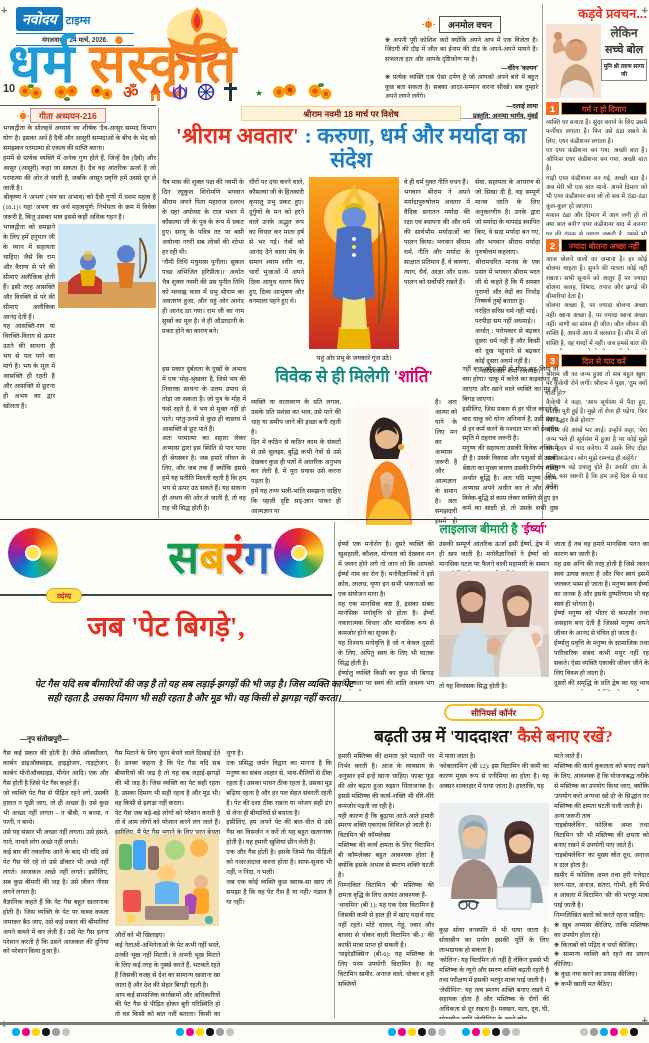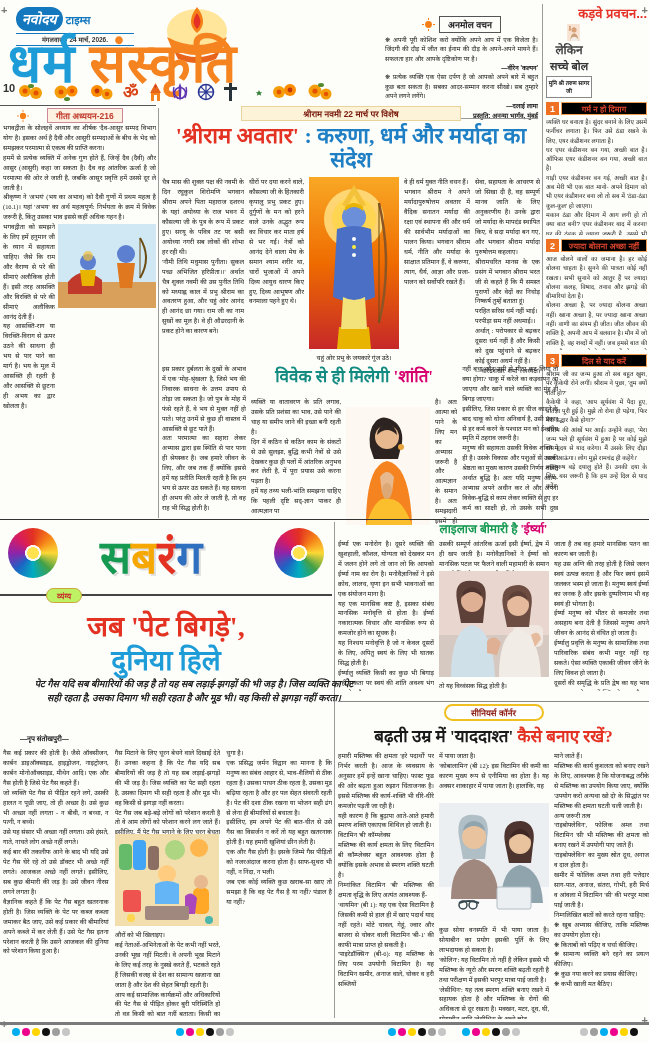--- a/index.html
+++ b/index.html
@@ -6,21 +6,21 @@
   body { background:#888; font-family:"Liberation Sans", sans-serif; }
   .page { position:relative; width:649px; height:1043px; background:#fdfdfa; margin:0 auto; overflow:hidden; color:#1a1a1a; }
   .abs { position:absolute; }
   .crop { position:absolute; color:#777; font-size:11px; font-weight:bold; }
   .rule-v { position:absolute; width:1px; background:#9a9a9a; }
   .rule-h { position:absolute; height:1px; background:#555; }
 
   
   .logo-box { position:absolute; left:16px; top:7px; width:118px; }
   .logo-row { display:flex; align-items:center; gap:3px; }
-  .logo-main { background:#1478be; color:#fff; font-weight:bold; font-size:14px; padding:2px 6px 3px; border-radius:12px; font-style:italic; }
+  .logo-main { background:#1478be; color:#fff; font-weight:bold; font-size:14px; padding:2px 6px 3px; border-radius:3px; font-style:italic; }
   .logo-sub { color:#1478be; font-weight:bold; font-size:11px; }
   .dateline { margin-top:2px; border-top:1px solid #1478be; border-bottom:1px solid #1478be; font-size:6.5px; font-weight:bold; color:#333; text-align:center; padding:1px 0; }
   .masthead { position:absolute; left:8px; top:36px; width:420px; font-weight:bold; font-size:54px; line-height:1.05; letter-spacing:1px; white-space:nowrap; font-family:"Liberation Serif", serif; }
   .mh-blue { color:#1d9cd8; }
   .mh-orange { color:#f5831f; margin-left:14px; }
   .pagenum { position:absolute; left:3px; top:82px; font-size:11px; font-weight:bold; color:#333; }
   .symbols { position:absolute; left:18px; top:80px; width:380px; height:24px; display:flex; align-items:center; gap:9px; }
   .sym { font-size:15px; line-height:1; }
   .om { color:#d84315; font-weight:bold; font-size:17px; }
 
@@ -28,36 +28,36 @@
   .anmol { position:absolute; left:385px; top:16px; width:153px; height:101px; }
   .anmol-title-row { display:flex; justify-content:center; align-items:center; gap:4px; margin-bottom:2px; }
   .anmol-title { border:1px solid #555; padding:1px 8px; font-size:9px; font-weight:bold; color:#222; }
   .anmol p { font-size:6.3px; line-height:1.5; text-align:justify; }
   .anmol .attr { text-align:right; font-size:6.3px; font-weight:bold; }
   .anmol .foot { text-align:right; font-size:6.5px; font-weight:bold; margin-top:1px; }
 
   
   .kadve { position:absolute; left:546px; top:4px; width:101px; height:516px; }
   .kadve-title { color:#e53125; font-weight:bold; font-size:13px; text-align:right; }
-  .kadve-photo-row { display:flex; margin-top:2px; height:74px;flex-direction:column; }
+  .kadve-photo-row { display:flex; margin-top:2px; height:74px; }
   .kadve-right { width:46px; text-align:center; }
   .lekin { font-size:12px; color:#444; font-weight:bold; }
   .sachche { font-size:11px; color:#333; font-weight:bold; }
   .muni-box { border:1px solid #888; font-size:5.8px; font-weight:bold; margin-top:3px; padding:2px 1px; background:#fff; }
   .ksec-head { display:flex; align-items:stretch; gap:2px; margin:4px 0 2px; }
   .ksec-num { background:#f07022; color:#fff; font-weight:bold; font-size:9px; width:13px; display:flex; align-items:center; justify-content:center; }
   .ksec-title { flex:1; border:1px solid #f0a050; background:#000000; color:#d8432a; font-size:8px; font-weight:bold; display:flex; align-items:center; justify-content:center; }
   .ksec-body { font-size:6.2px; line-height:1.5; text-align:justify; white-space:pre-line; overflow:hidden; }
 
   
   .bt { font-size:6.4px; line-height:1.55; text-align:justify; white-space:pre-line; overflow:hidden; font-family:"Liberation Serif", serif; }
 
   
   .gita { position:absolute; left:3px; top:108px; width:153px; height:410px; }
-  .gita-kicker-row { display:flex; align-items:center; gap:18px; margin-left:14px; }
+  .gita-kicker-row { display:flex; align-items:center; gap:1px; margin-left:14px; }
   .gita-kicker { border:1px solid #c89; background:#fdf2e2; color:#c0392b; font-size:8.5px; font-weight:bold; padding:1px 8px; }
   .gita-title { text-align:center; font-size:16px; font-weight:bold; margin:4px 0 3px; font-family:"Liberation Serif", serif; }
   .red { color:#e33122; }
   .gita-flow { height:345px; overflow:hidden; }
   .fig-r { float:right; margin:2px 0 2px 3px; }
 
   
   .ram { position:absolute; left:162px; top:106px; width:378px; height:256px; }
   .ram-kicker { width:220px; margin:0 auto; background:#fdf3d8; border:1px solid #e8d49a; color:#7a1c10; font-size:8.5px; font-weight:bold; text-align:center; padding:1px 0; }
   .ram-headline { text-align:center; font-size:22px; font-weight:bold; line-height:1.1; margin:3px 0 5px; font-family:"Liberation Serif", serif; }
@@ -72,23 +72,23 @@
   .vivek-head { text-align:center; font-size:17px; font-weight:bold; margin-bottom:10px; font-family:"Liberation Serif", serif; }
   .teal { color:#138b80; }
   .pink { color:#d6006e; }
   .vivek-cols { display:flex; gap:5px; height:128px; }
 
   
   .sabrang-head { position:absolute; left:0; top:522px; width:332px; height:226px; }
   .rflower { width:50px; height:50px; border-radius:50%;
     background: radial-gradient(circle, #ffe24d 0 16%, rgba(255,255,255,0.95) 17% 22%, transparent 23%),
                 conic-gradient(#e33122,#f57f17,#fdd835,#43a047,#00acc1,#1e63c4,#8e24aa,#d81b60,#e33122); }
-  .sab-title { position:absolute; left:47px; top:2px; width:208px; text-align:center; font-size:46px; font-weight:bold; font-family:"Liberation Serif", serif; text-shadow:2px 2px 0 #ddd; white-space:nowrap; }
+  .sab-title { position:absolute; left:62px; top:2px; width:208px; text-align:right; font-size:46px; font-weight:bold; font-family:"Liberation Serif", serif; text-shadow:2px 2px 0 #ddd; white-space:nowrap; }
   .sab-rule { position:absolute; left:0; top:72px; width:332px; height:2px; background:#444; }
-  .vyangya { position:absolute; left:46px; top:66px; background:#bef264; border:1.5px solid #caa53a; border-radius:8px; color:#c62828; font-size:8px; font-weight:bold; padding:1px 10px; }
+  .vyangya { position:absolute; left:46px; top:66px; background:#fde047; border:1.5px solid #caa53a; border-radius:8px; color:#c62828; font-size:8px; font-weight:bold; padding:1px 10px; }
   .sab-h1 { position:absolute; left:0; top:84px; width:332px; text-align:center; font-size:28px; font-weight:bold; color:#e33122; font-family:"Liberation Serif", serif; }
   .sab-h2 { position:absolute; left:0; top:118px; width:332px; text-align:center; font-size:28px; font-weight:bold; color:#1d9cd8; font-family:"Liberation Serif", serif; }
   .standfirst { position:absolute; left:6px; top:156px; width:320px; text-align:center; font-size:9.5px; font-weight:bold; font-style:italic; line-height:1.45; font-family:"Liberation Serif", serif; color:#222;margin-left:28px; }
   .sab-byline { position:absolute; left:20px; top:212px; font-size:7px; font-weight:bold; }
   .sab-cols { position:absolute; left:3px; top:748px; width:329px; height:268px; display:flex; gap:6px; }
   .sab-cols .col { flex:1; }
 
   
   .irshya { position:absolute; left:338px; top:520px; width:311px; height:180px; }
   .ir-head { text-align:center; font-size:12px; font-weight:bold; margin-bottom:2px; font-family:"Liberation Serif", serif; }
@@ -305,21 +305,21 @@
           <line x1="82" y1="14" x2="82" y2="54" stroke="#6d4c12" stroke-width="1"></line>
           <circle cx="30" cy="32" r="5" fill="#f3c13a" opacity="0.7"></circle>
         </svg>
         <div class="bt">भगवद्गीता को समझने के लिए हमें हनुमान जी के ध्यान में सहायता चाहिए। जैसे कि राम और वैराग्य से परे की सीमाएं अलौकिक होती हैं। इसी तरह आसक्ति और विरक्ति से परे की सीमाएं अलौकिक आनंद देती हैं।
 यह आसक्ति-राग या विरक्ति-विराग से ऊपर उठने की साधना ही भय से पार पाने का मार्ग है। भय के मूल में आसक्ति ही रहती है और आसक्ति से छूटना ही अभय का द्वार खोलता है।</div>
       </div>
     </div>
   </div>
 
   <div class="ram">
-    <div class="ram-kicker">श्रीराम नवमी 22 मार्च पर विशेष</div>
+    <div class="ram-kicker">श्रीराम नवमी 18 मार्च पर विशेष</div>
     <div class="ram-headline">
       <span class="red">'श्रीराम अवतार'</span><span class="blue"> : करुणा, धर्म और मर्यादा का संदेश</span>
     </div>
     <div class="ram-cols">
       <div class="bt" style="width:82px">चैत्र मास की शुक्ल पक्ष की नवमी के दिन रघुकुल शिरोमणि भगवान श्रीराम अपने पिता महाराज दशरथ के यहां अयोध्या के राज भवन में कौसल्या जी के पुत्र के रूप में प्रकट हुए। सरयू के पवित्र तट पर बसी अयोध्या नगरी सब लोकों की शोभा हर रही थी।
 'नौमी तिथि मधुमास पुनीता। सुकल पच्छ अभिजित हरिप्रीता।।' अर्थात चैत्र शुक्ल नवमी की उस पुनीत तिथि को मध्याह्न काल में प्रभु श्रीराम का अवतरण हुआ, और चहुं ओर आनंद ही आनंद छा गया। राम जी का नाम सुखों का मूल है। वे ही औढरदानी के प्रकट होने का कारण बने।</div>
       <div class="bt" style="width:55px">धीरों पर दया करने वाले, कौसल्या जी के हितकारी कृपालु प्रभु प्रकट हुए। दुर्गुणों के मन को हरने वाले उनके अद्भुत रूप का विचार कर माता हर्ष से भर गईं। नेत्रों को आनंद देने वाला मेघ के समान श्याम शरीर था, चारों भुजाओं में अपने दिव्य आयुध धारण किए हुए, दिव्य आभूषण और वनमाला पहने हुए थे।</div>
       <div class="ram-figcol">
         <svg width="90" height="172" viewBox="0 0 90 172">
           <defs>
@@ -393,21 +393,20 @@
 
   <div class="sabrang-head">
     <div class="rflower abs" style="left:8px;top:6px"></div>
     <div class="rflower abs" style="left:274px;top:6px"></div>
     <div class="sab-title">
       <span style="color:#169a52">स</span><span style="color:#f6a800">ब</span><span style="color:#e33122">रं</span><span style="color:#2f6fc0">ग</span>
     </div>
     <div class="sab-rule"></div>
     <div class="vyangya">व्यंग्य</div>
     <div class="sab-h1">जब 'पेट बिगड़े',</div>
-    <div class="sab-h2">दुनिया हिले</div>
     <div class="standfirst">पेट गैस यदि सब बीमारियों की जड़ है तो यह सब लड़ाई-झगड़ों की भी जड़ है। जिस व्यक्ति का पेट सही रहता है, उसका दिमाग भी सही रहता है और मूड भी। वह किसी से झगड़ा नहीं करता।</div>
     <div class="sab-byline">—नृप संतोखपुरी—</div>
   </div>
 
   <div class="sab-cols">
     <div class="bt col">गैस कई प्रकार की होती है। जैसे ऑक्सीजन, कार्बन डाइऑक्साइड, हाइड्रोजन, नाइट्रोजन, कार्बन मोनोऑक्साइड, मीथेन आदि। एक और गैस होती है जिसे पेट गैस कहते हैं।
 जो व्यक्ति पेट गैस से पीड़ित रहने लगे, उसकी हालत न पूछी जाए, तो ही अच्छा है। उसे कुछ भी अच्छा नहीं लगता - न बीवी, न बच्चा, न पत्नी, न बच्चे।
 उसे यह संसार भी अच्छा नहीं लगता। उसे हंसते, गाते, नाचते लोग अच्छे नहीं लगते।
 कई बार की तकलीफ आने के बाद भी यदि उसे पेट गैस घेरे रहे तो उसे डॉक्टर भी अच्छे नहीं लगते। आजकल अच्छे नहीं लगते। इसीलिए, सब कुछ बीमारी की जड़ है। उसे जीवन नीरस लगने लगता है।
 वैज्ञानिक कहते हैं कि पेट गैस बहुत खतरनाक होती है। जिस व्यक्ति के पेट पर कब्ज कब्जा जमाकर बैठ जाए, उसे कई प्रकार की बीमारियां अपने कब्जे में कर लेती हैं। उसे पेट गैस इतना परेशान करती है कि उसने आजकल की दुनिया को परेशान किया हुआ है।</div>

